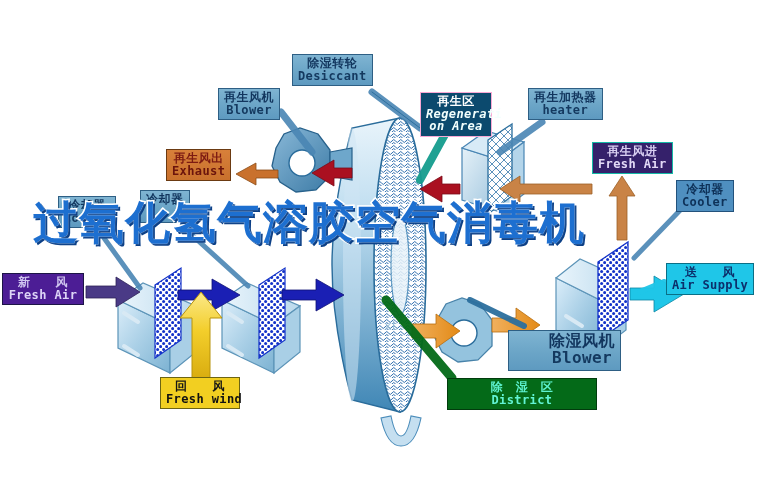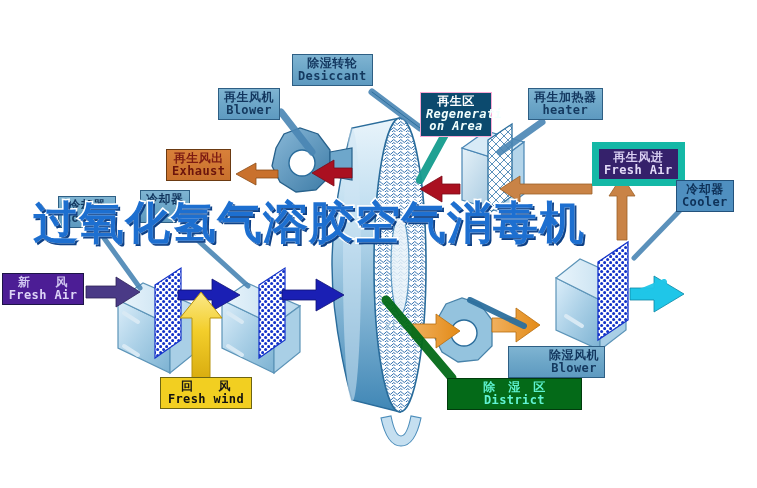--- a/index.html
+++ b/index.html
@@ -52,21 +52,21 @@
   }
   .lb-teal .en{color:#f2fffd;font-style:italic;}
   .lb-orange{
     background:linear-gradient(180deg,#d8803a 0%,#c9712d 100%);
     border:1px solid #6b3a12;
     color:#7d1b12;
   }
   .lb-orange .en{color:#6b140c;}
   .lb-purple{
     background:#35216b;
-    border:7px solid #14b8a6;
+    border:1px solid #14b8a6;
     color:#d9cff2;
   }
   .lb-purple .en{color:#e3daf7;}
   .lb-navy{
     background:#4c1d95;
     border:1px solid #1d1547;
     color:#cfc4ef;
   }
   .lb-navy .en{color:#ddd4f7;}
   .lb-cyan{
@@ -364,33 +364,37 @@
 
   <div class="label lb-blue" style="left:140px;top:190px;font-size:12px;padding-bottom:16px;">
     <span class="cn">冷却器</span>
   </div>
 
   <div class="label lb-navy" style="left:2px;top:273px;font-size:12px;width:82px;">
     <span class="cn">新　　风</span>
     <span class="en">Fresh Air</span>
   </div>
 
-  <div class="label lb-yellow" style="left:160px;top:377px;font-size:12px;width:92px;">
+  <div class="label lb-yellow" style="left:160px;top:377px;font-size:12px;width:80px;">
     <span class="cn">回　　风</span>
     <span class="en">Fresh wind</span>
   </div>
 
-  <div class="label lb-blue" style="left:508px;top:346px;font-size:12px;padding-left:40px;">
+  <div class="label lb-blue" style="left:508px;top:330px;font-size:16px;padding-left:40px;">
     <span class="cn">除湿风机</span>
     <span class="en">Blower</span>
   </div>
 
-  <div class="label lb-green" style="left:447px;top:378px;font-size:12px;width:135px;">
+  <div class="label lb-green" style="left:447px;top:378px;font-size:12px;width:150px;">
     <span class="cn">除　湿　区</span>
     <span class="en">District</span>
   </div>
 
+  <div class="label lb-cyan" style="left:666px;top:263px;font-size:12px;width:88px;">
+    <span class="cn">送　　风</span>
+    <span class="en">Air Supply</span>
+  </div>
 
   <div id="headline">
     <span class="hl">过氧化氢气溶胶空气消毒机</span>
   </div>
 
 </div>
 
 </body></html>

